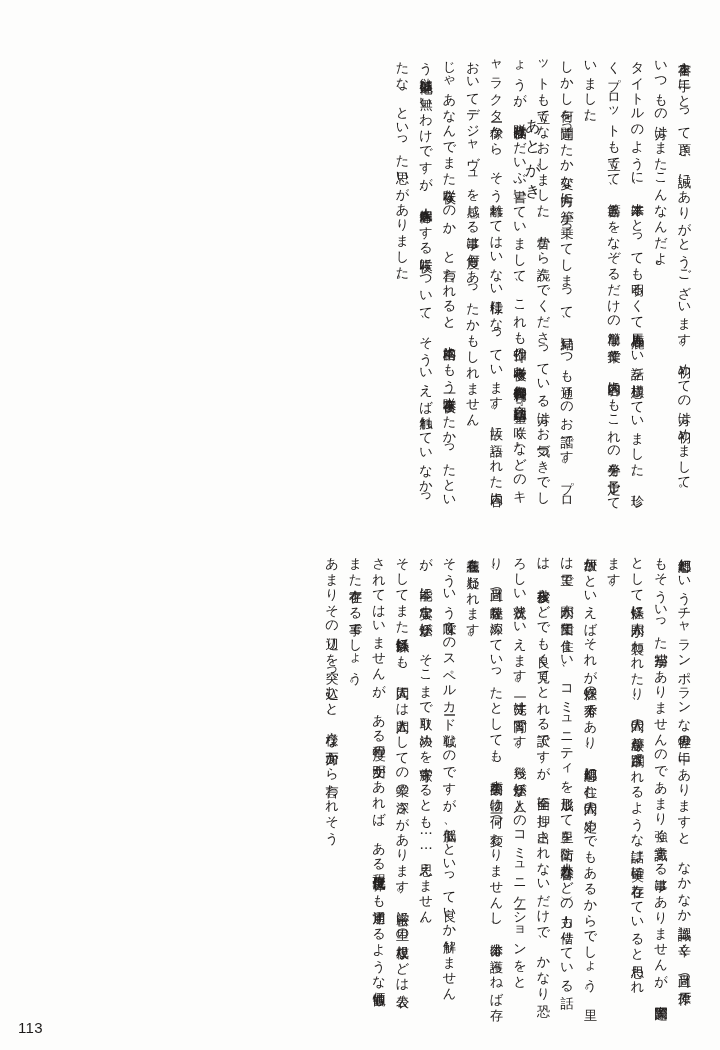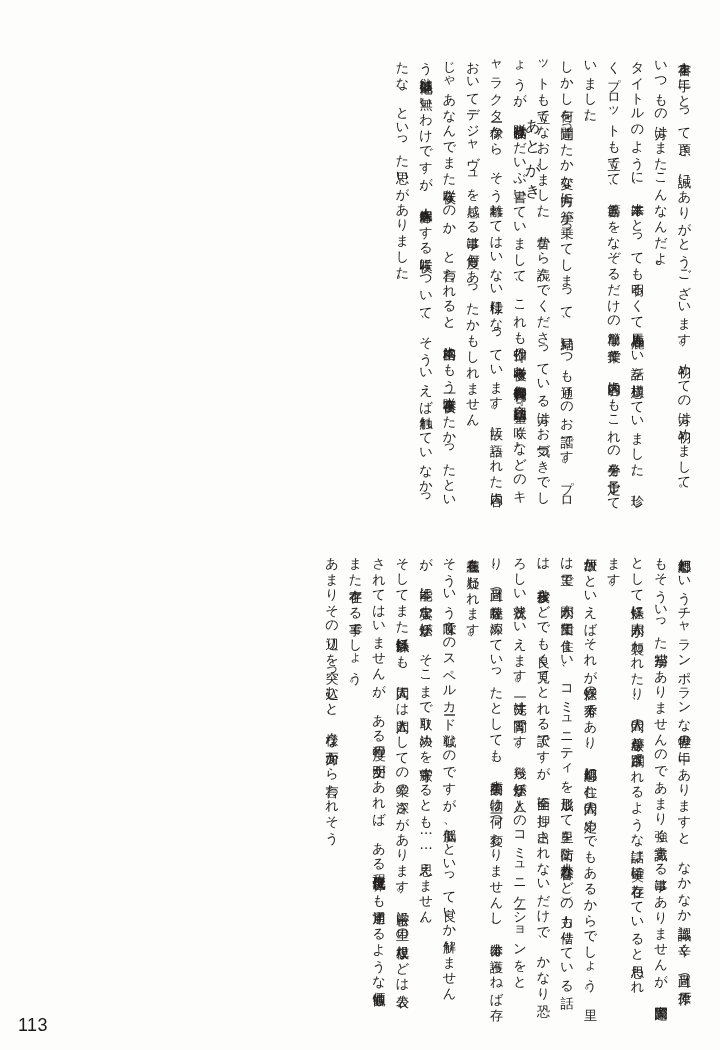--- a/index.html
+++ b/index.html
@@ -62,21 +62,21 @@
     right: 24px;
     height: 452px;
     width: 620px;
   }
 
   #page-number {
     position: absolute;
     left: 18px;
     bottom: 14px;
     font-family: "Liberation Sans", sans-serif;
-    font-size: 18px;
+    font-size: 15px;
     color: #1c1a19;
     letter-spacing: 0.02em;
   }
 </style>
 </head>
 <body>
 
 <div id="page">
 
   <div id="heading">あとがき</div>

